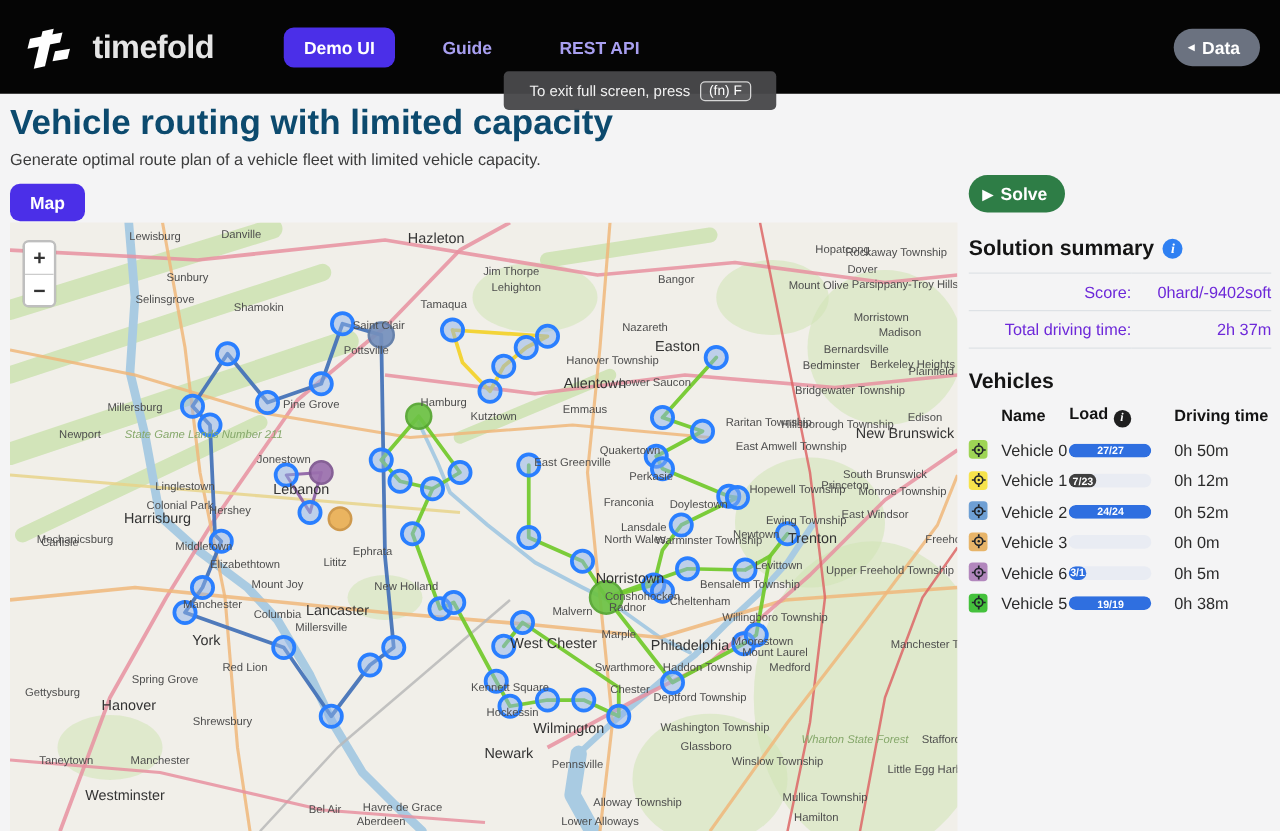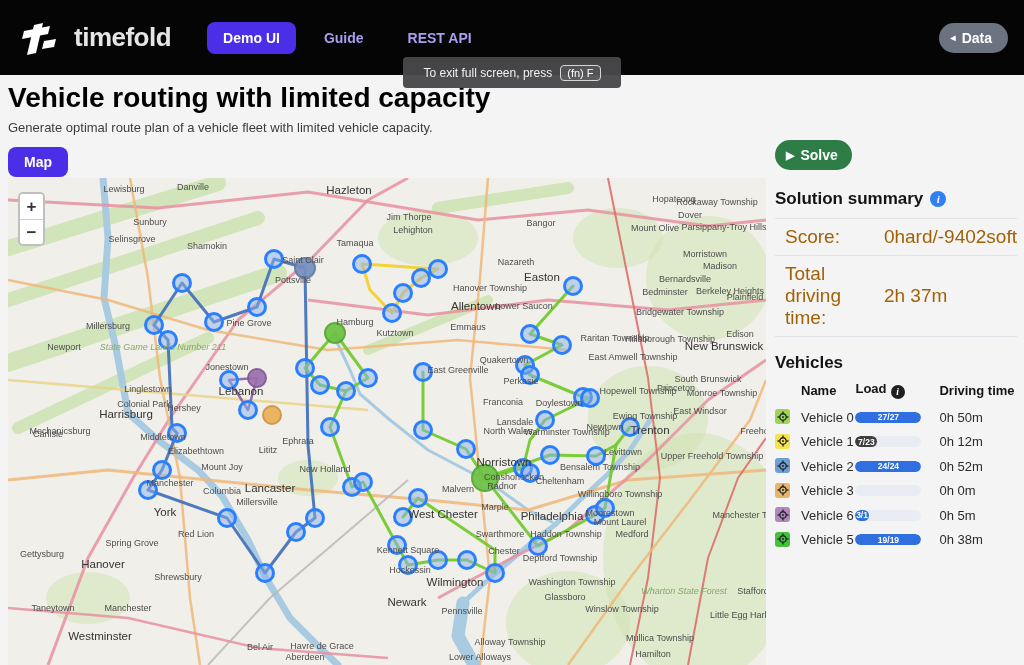--- a/index.html
+++ b/index.html
@@ -3,37 +3,37 @@
 <meta charset="utf-8">
 <style>
   * { margin:0; padding:0; box-sizing:border-box; }
   html,body { width:1024px; height:665px; overflow:hidden;
     font-family:"Liberation Sans","DejaVu Sans",sans-serif; background:#f4f4f5; }
   
   .navbar { position:absolute; left:0; top:0; width:1024px; height:75px;
     background:#050505; display:flex; align-items:center; padding:0 16px; }
   .logo { width:42px; height:40px; margin-left:2px; }
   .brand { color:#e5e5e5; font-size:26px; font-weight:bold; letter-spacing:-0.5px; margin-left:14px; }
-  .nav-links { display:flex; align-items:center; margin-left:36px; gap:12px; }
+  .nav-links { display:flex; align-items:center; margin-left:56px; gap:22px; }
   .nav-pill { font-size:14px; padding:8px 16px; border-radius:8px; cursor:pointer;
     font-weight:bold; border:none; background:transparent; }
   .nav-pill.active { background:#4b2fe8; color:#fff; }
   .nav-pill.plain { color:#a89ff0; font-weight:600; }
   .data-btn { margin-left:auto; background:#6b7280; color:#fff; border:none;
     font-size:14px; font-weight:bold; padding:7px 16px 7px 12px; border-radius:17px; cursor:pointer;
     display:flex; align-items:center; gap:6px; }
   .data-btn .tri { font-size:10px; }
   
   .fs-tip { position:absolute; left:403px; top:57px; width:218px; height:31px;
     background:rgba(72,72,74,0.96); border-radius:4px; display:flex; align-items:center;
     justify-content:center; gap:8px; color:#f1f1f1; font-size:12px; z-index:50; }
   .fs-key { border:1.5px solid #d6d6d6; border-radius:4px; padding:1px 6px; font-size:11px;
     color:#fff; background:rgba(255,255,255,0.08); }
   
-  .page-title { position:absolute; left:8px; top:82px; font-size:28px; font-weight:600; color:#000000; }
+  .page-title { position:absolute; left:8px; top:82px; font-size:28px; font-weight:600; color:#0c4a6e; }
   .page-sub { position:absolute; left:8px; top:120px; font-size:13px; color:#3c3c3c; }
   .map-tab { position:absolute; left:8px; top:147px; background:#4b2fe8; color:#fff; border:none;
     font-size:14px; font-weight:600; padding:7px 16px; border-radius:8px; cursor:pointer; }
   
   .map-wrap { position:absolute; left:8px; top:178px; width:758px; height:487px;
     background:#f1efe9; overflow:hidden; }
   .map-wrap svg { display:block; }
   .zoom-ctl { position:absolute; left:10px; top:14px; width:27px; background:#fff;
     border:2px solid rgba(0,0,0,0.25); border-radius:5px; overflow:hidden; z-index:10; }
   .zoom-btn { display:block; width:100%; height:25px; background:#fff; border:none;
@@ -43,22 +43,22 @@
   .right { position:absolute; left:775px; top:140px; width:242px; }
   .solve-btn { background:#2e7d46; color:#fff; border:none; font-size:14px; font-weight:bold;
     padding:7px 14px 7px 11px; border-radius:15px; cursor:pointer; display:flex; align-items:center; gap:6px; }
   .solve-btn .play { font-size:11px; }
   .sec-head { font-size:17px; font-weight:bold; color:#141414; display:flex; align-items:center; gap:7px; }
   .sec-head.sum { margin-top:19px; }
   .info-dot { width:16px; height:16px; border-radius:50%; background:#2f80f2; color:#fff;
     font-size:11px; font-weight:bold; display:inline-flex; align-items:center; justify-content:center;
     font-style:italic; cursor:pointer; font-family:"Liberation Serif",serif; }
   .sum-table { margin-top:9px; width:100%; border-collapse:collapse; }
-  .sum-table td { font-size:19px; color:#a16207; padding:7px 0 7px 10px;
-    border-top:1px solid #dee2e6; }
+  .sum-table td { font-size:13px; color:#6d28d9; padding:7px 0 7px 10px;
+    border-top:1px solid #dee2e6;text-align:right; }
   .sum-table tr:last-child td { border-bottom:1px solid #dee2e6; }
   .sum-table td.val { padding-left:0; }
   .sum-table td:first-child { width:130px; }
   .veh-head { margin-top:16px; }
   .veh-table { margin-top:8px; width:100%; border-collapse:collapse; }
   .veh-table th { font-size:13px; color:#141414; text-align:left; padding-bottom:6px; }
   .veh-table td { font-size:13px; color:#2b2b2b; padding:4px 0; }
   .veh-icon { width:15px; height:15px; border-radius:3px; display:inline-flex;
     align-items:center; justify-content:center; }
   .load-cell { width:78px; }

